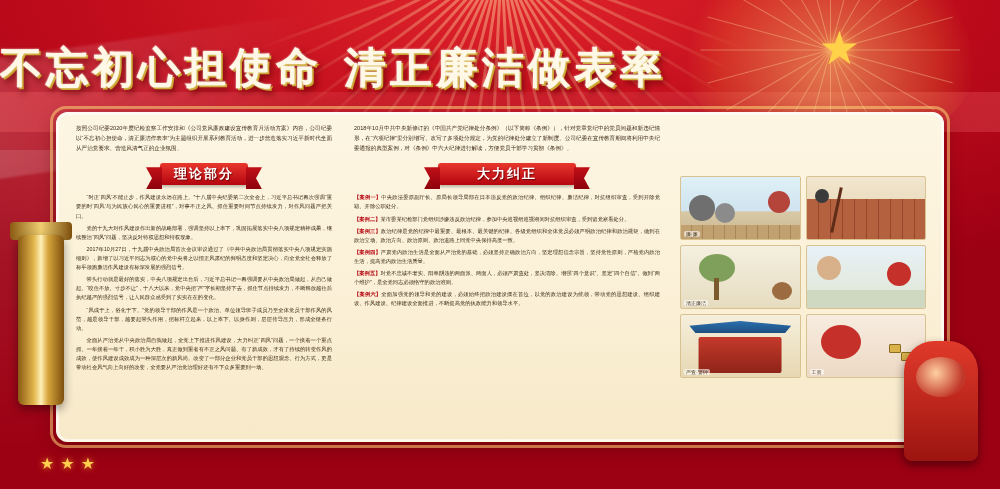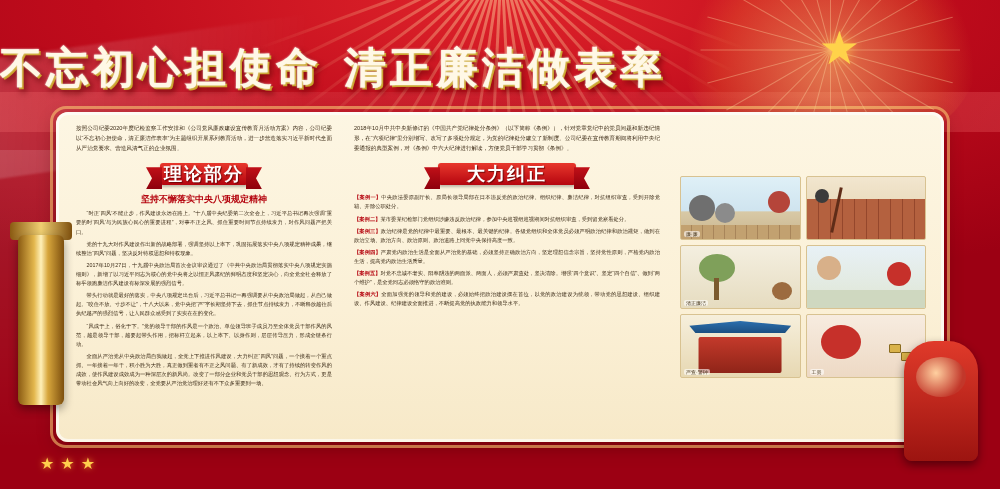--- a/index.html
+++ b/index.html
@@ -53,21 +53,21 @@
   .col-right{flex:1;}
   
   .banner{position:relative;height:26px;margin:4px 0 6px 0;display:flex;align-items:center;justify-content:center;}
   .banner .bg{position:absolute;left:14px;right:14px;top:2px;height:22px;
     background:linear-gradient(180deg,#e8372c,#b5050f);
     border-radius:3px;box-shadow:0 2px 3px rgba(0,0,0,.25);}
   .banner .bg:before,.banner .bg:after{content:"";position:absolute;top:4px;width:16px;height:22px;
     background:linear-gradient(180deg,#c11018,#8e000c);}
   .banner .bg:before{left:-14px;clip-path:polygon(0 0,100% 0,100% 100%,0 100%,6px 50%);}
   .banner .bg:after{right:-14px;clip-path:polygon(0 0,100% 0,calc(100% - 6px) 50%,100% 100%,0 100%);}
-  .banner span{position:relative;color:#fff;font-size:18px;font-weight:bold;letter-spacing:2px;
+  .banner span{position:relative;color:#fff;font-size:13px;font-weight:bold;letter-spacing:2px;
     text-shadow:1px 1px 1px rgba(90,0,0,.8);}
   .banner.mid .bg{left:90px;right:90px;}
   
   .intro{font-size:5.6px;line-height:1.75;color:#3b2a15;text-align:justify;padding:2px 6px 4px 6px;}
   .subhead{text-align:center;font-size:9px;font-weight:bold;color:#b5050f;margin:2px 0 3px 0;}
   .body{font-size:5.3px;line-height:1.72;color:#3a2a16;text-align:justify;padding:0 6px;}
   .body p{margin:0 0 3px 0;text-indent:2em;}
   .body .hl{color:#b5050f;font-weight:bold;}
   .body p.noind{text-indent:0;}
   
@@ -183,21 +183,20 @@
 
   <div class="panel">
     <div class="cols">
 
       <div class="col col-left">
         <div class="intro">按照公司纪委2020年度纪检监察工作安排和《公司党风廉政建设宣传教育月活动方案》内容，公司纪委以“不忘初心担使命，清正廉洁作表率”为主题组织开展系列教育活动，进一步营造落实习近平新时代全面从严治党要求、营造风清气正的企业氛围。</div>
         <div class="banner mid">
           <div class="bg"></div>
             <span>理论部分</span>
         </div>
-        <div class="subhead">坚持不懈落实中央八项规定精神</div>
         <div class="body" id="theory-body">
             <p>“时正‘四风’不能止步，作风建设永远在路上。”十八届中央纪委第二次全会上，习近平总书记再次强调“重要的时‘四风’与为民族心民心的重要进程”，对事不正之风、抓住重要时间节点持续发力，对作风问题严把关口。</p>
             <p>党的十九大对作风建设作出新的战略部署，强调坚持以上率下，巩固拓展落实中央八项规定精神成果，继续整治“四风”问题，坚决反对特权思想和特权现象。</p>
             <p>2017年10月27日，十九届中央政治局首次会议审议通过了《中共中央政治局贯彻落实中央八项规定实施细则》，新增了以习近平同志为核心的党中央将之以恒正风肃纪的鲜明态度和坚定决心，向全党全社会释放了标乎领跑廉洁作风建设有标深发展的强烈信号。</p>
             <p>带头行动就是最好的落实，中央八项规定出台后，习近平总书记一再强调要从中央政治局做起，从自己做起。“咬住不放、寸步不让”，十八大以来，党中央把“严”字长期坚持下去，抓住节点持续发力，不断释放越往后执纪越严的强烈信号，让人民群众感受到了实实在在的变化。</p>
             <p>“风成于上，俗化于下。”党的领导干部的作风是一个政治、单位领导班子成员乃至全体党员干部作风的风范，越是领导干部，越要起带头作用，把标杆立起来，以上率下、以身作则，层层传导压力，形成全链条行动。</p>
             <p>全面从严治党从中央政治局自我做起，全党上下推进作风建设，大力纠正“四风”问题，一个接着一个重点抓、一年接着一年干，积小胜为大胜，真正做到重者有不正之风问题、有了新成效，才有了持续的转变作风的成效，使作风建设成效成为一种深层次的新风尚。改变了一部分企业和党员干部的思想观念、行为方式，更是带动社会风气向上向好的改变，全党要从严治党治理好还有不下众多重要到一场、</p>
           </div>
       </div>
 

